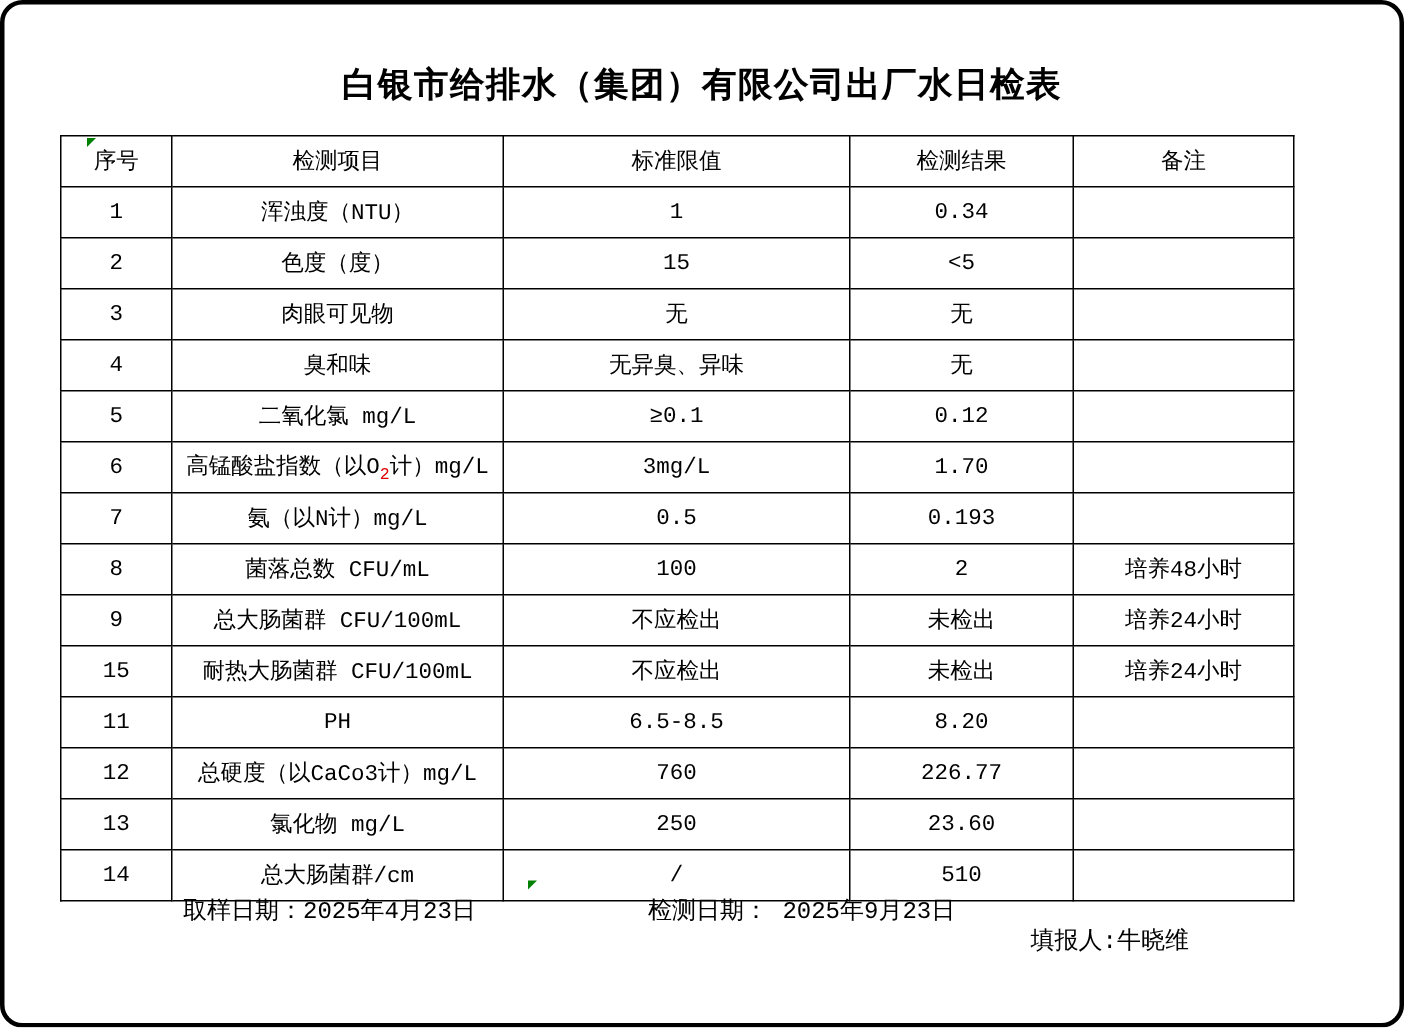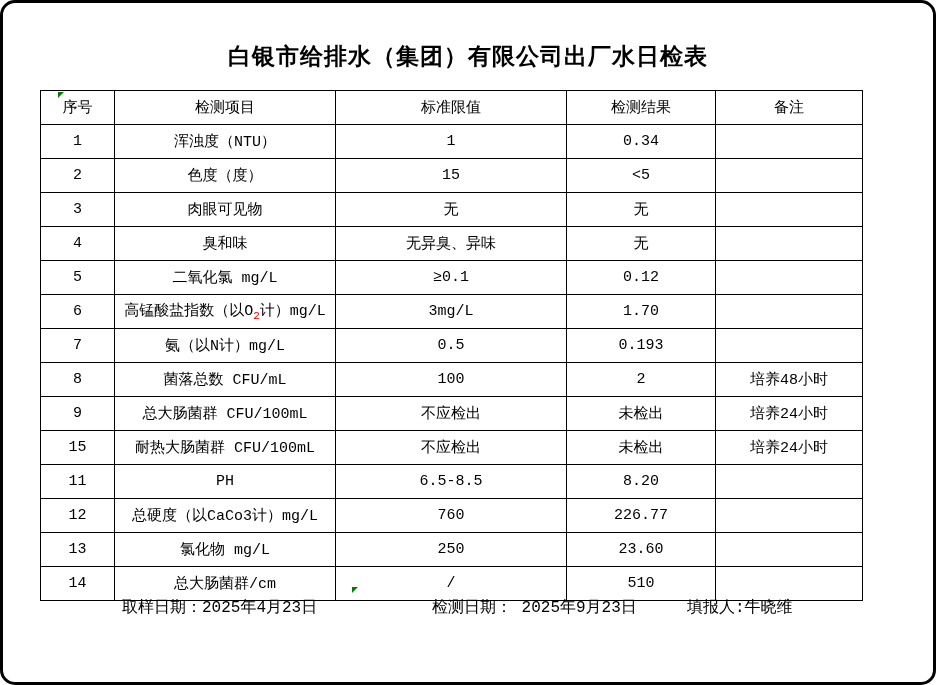--- a/index.html
+++ b/index.html
@@ -63,21 +63,21 @@
     width: 0;
     height: 0;
     border-top: 6px solid #008000;
     border-right: 6px solid transparent;
   }
   .marker-top { left: 58px; top: 92px; }
   .marker-bottom { left: 352px; top: 587px; }
   .footer-line { position: absolute; top: 597px; font-size: 16px; white-space: pre; }
   .f-sampling { left: 122px; }
   .f-testing  { left: 432px; }
-  .f-reporter { left: 687px; }
+  .f-reporter { left: 687px; margin-top: 20px; }
 </style>
 </head>
 <body>
 
 <div class="page">
   <div class="frame"></div>
 
   <div class="title">白银市给排水（集团）有限公司出厂水日检表</div>
 
   <table class="report">

